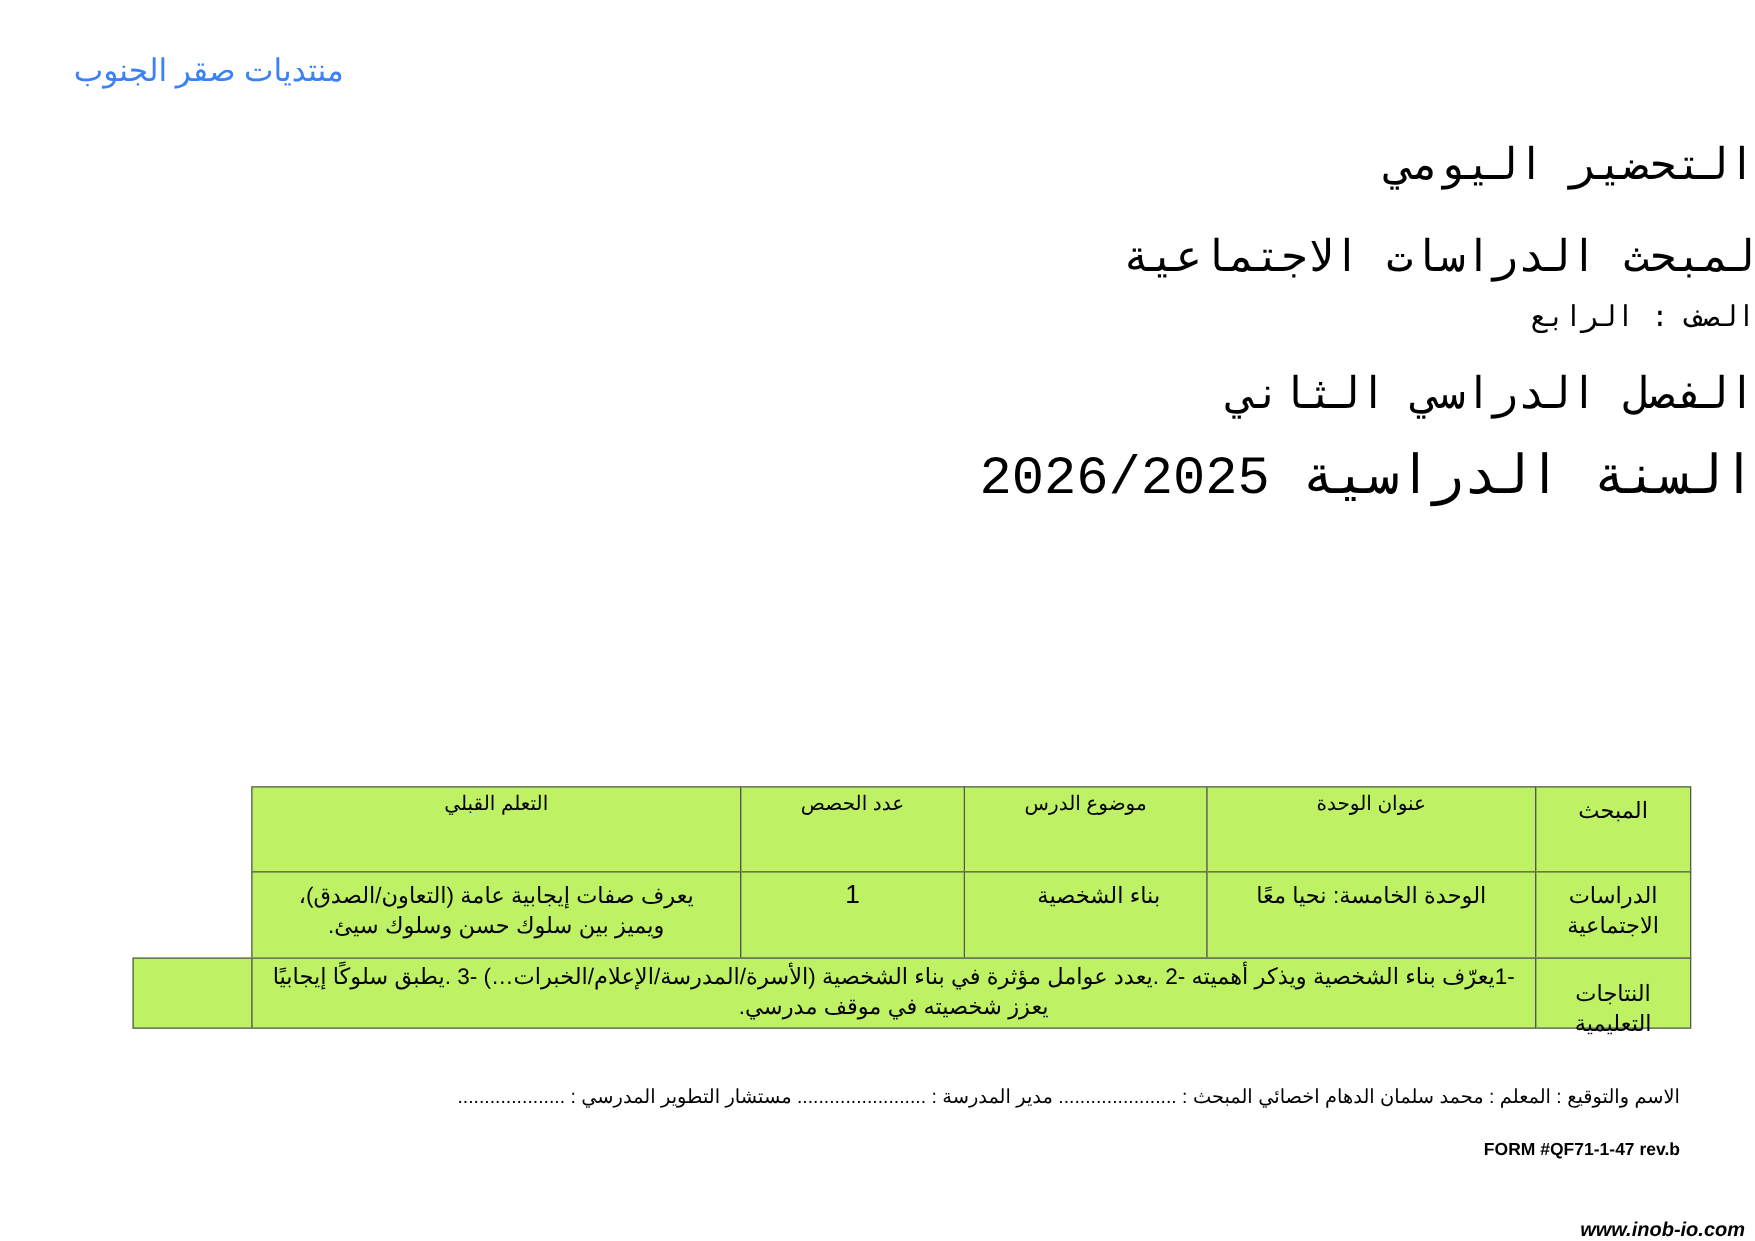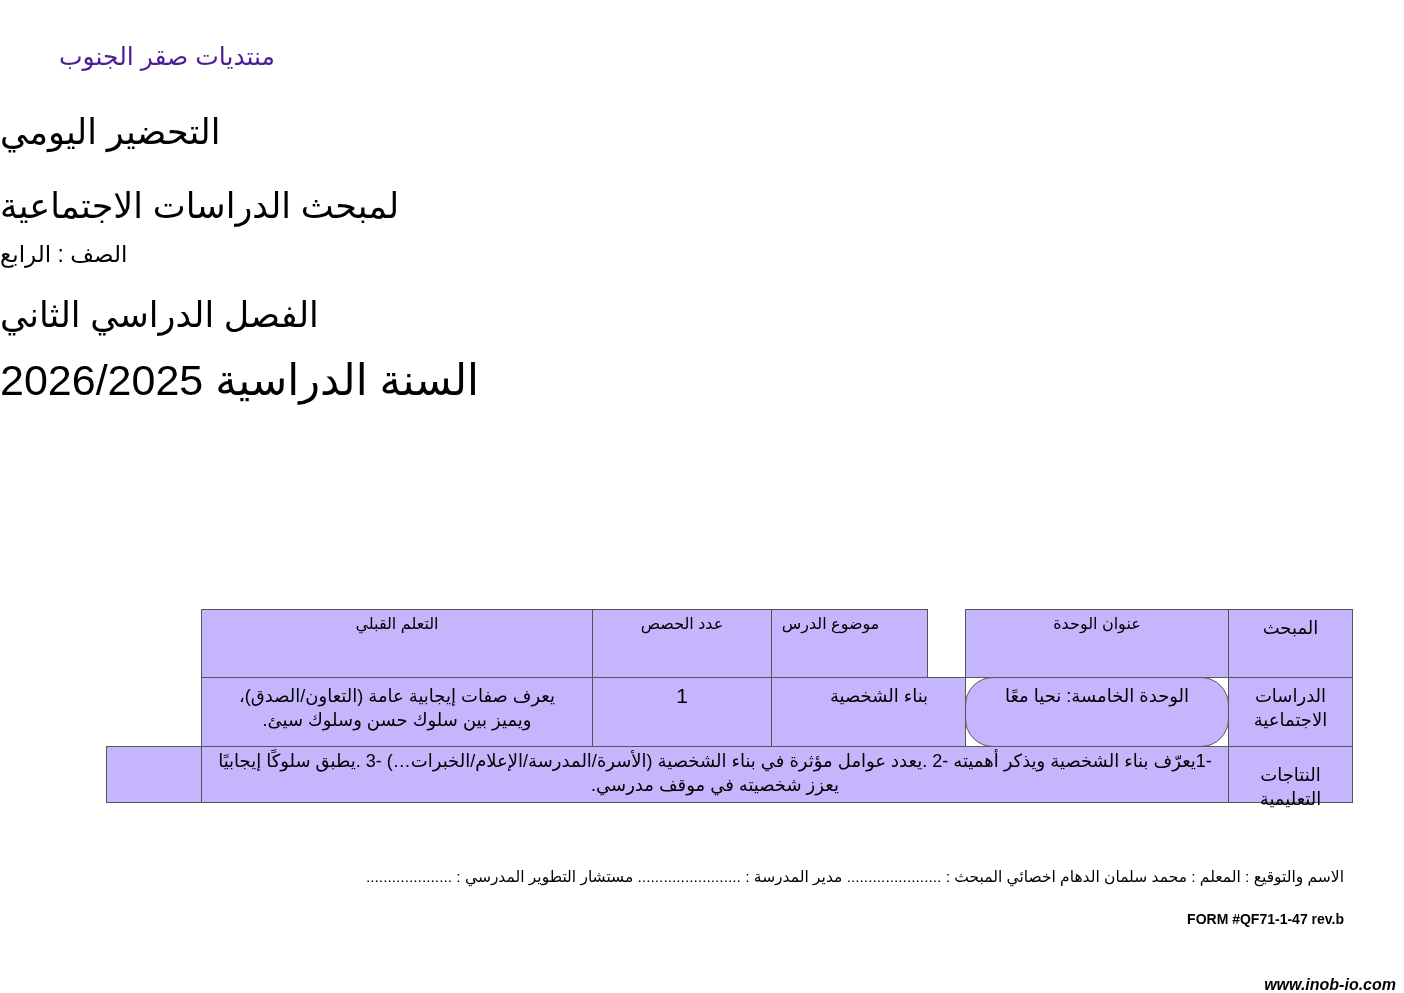--- a/index.html
+++ b/index.html
@@ -3,33 +3,33 @@
 <meta charset="utf-8">
 <style>
   html, body { margin:0; padding:0; }
   body {
     width:1404px; height:993px; background:#ffffff; position:relative; overflow:hidden;
     font-family: "Liberation Sans", "DejaVu Sans", sans-serif; color:#000;
   }
   .abs { position:absolute;text-align:center; }
   .brand {
     left:40px; top:42px; width:235px; text-align:right; direction:rtl;
-    font-size:25px; color:#4c1d95;
+    font-size:25px; color:#3b82f6;
   }
-  .title-block { left:0; width:1404px; text-align:left; direction:rtl; }
+  .title-block { left:0; width:1404px; text-align:right; direction:rtl;font-family:Liberation Mono, monospace; }
   .t1 { top:112px; font-size:35px; }
   .t2 { top:186px; font-size:35px; }
   .t3 { top:241px; font-size:23px; }
   .t4 { top:295px; font-size:35px; }
   .t5 { top:355px; font-size:43px; }
 
   
   .cell {
-    position:absolute; background:#c4b5fd; border:1px solid #555; box-sizing:border-box;
-    direction:rtl; text-align:center; font-size:16px; line-height:22px; padding-top:3px;
+    position:absolute; background:#bef264; border:1px solid #555; box-sizing:border-box;
+    direction:rtl; text-align:center; font-size:16px; line-height:22px; padding-top:3px;margin-top:20px;
   }
   .cell.big { font-size:18px; line-height:24px; padding-top:6px; }
   .cell.left-text { text-align:right; padding-right:8px; padding-left:8px; }
 
   .footer-line {
     right:60px; top:868px; width:1270px; direction:rtl; text-align:right; font-size:15.5px; white-space:nowrap;
   }
   .form-code {
     right:60px; top:911px; font-size:14px; font-weight:bold; direction:ltr;
   }
@@ -45,26 +45,26 @@
 <div class="abs title-block t1">التحضير اليومي</div>
 <div class="abs title-block t2">لمبحث الدراسات الاجتماعية</div>
 <div class="abs title-block t3">الصف : الرابع</div>
 <div class="abs title-block t4">الفصل الدراسي الثاني</div>
 <div class="abs title-block t5">السنة الدراسية 2026/2025</div>
 
 <div>
 
   <div class="cell big" style="left:1228px; top:609px; width:125px; height:69px;">المبحث</div>
   <div class="cell" style="left:965px; top:609px; width:264px; height:69px;">عنوان الوحدة</div>
-  <div class="cell" style="left:733px; top:609px; width:195px; height:69px;">موضوع الدرس</div>
+  <div class="cell" style="left:771px; top:609px; width:195px; height:69px;">موضوع الدرس</div>
   <div class="cell" style="left:592px; top:609px; width:180px; height:69px;">عدد الحصص</div>
   <div class="cell" style="left:201px; top:609px; width:392px; height:69px;">التعلم القبلي</div>
 
   <div class="cell big" style="left:1228px; top:677px; width:125px; height:70px;">الدراسات الاجتماعية</div>
-  <div class="cell big" style="left:965px; top:677px; width:264px; height:70px;border-radius:28px;">الوحدة الخامسة: نحيا معًا</div>
+  <div class="cell big" style="left:965px; top:677px; width:264px; height:70px;">الوحدة الخامسة: نحيا معًا</div>
   <div class="cell big" style="left:771px; top:677px; width:195px; height:70px;padding-left:21px;">بناء الشخصية</div>
   <div class="cell big" style="left:592px; top:677px; width:180px; height:70px; font-size:21px;">1</div>
   <div class="cell big" style="left:201px; top:677px; width:392px; height:76px; padding-left:20px; padding-right:20px;">يعرف صفات إيجابية عامة (التعاون/الصدق)، ويميز بين سلوك حسن وسلوك سيئ.</div>
 
   <div class="cell big" style="left:1228px; top:746px; width:125px; height:57px; padding-top:16px;">النتاجات التعليمية</div>
   <div class="cell big left-text" style="left:201px; top:746px; width:1028px; height:57px; padding-top:2px; text-align:center;">-1يعرّف بناء الشخصية ويذكر أهميته -2 .يعدد عوامل مؤثرة في بناء الشخصية (الأسرة/المدرسة/الإعلام/الخبرات…) -3 .يطبق سلوكًا إيجابيًا يعزز شخصيته في موقف مدرسي.</div>
   <div class="cell" style="left:106px; top:746px; width:96px; height:57px;"></div>
 </div>
 
 <div class="abs footer-line">الاسم والتوقيع : المعلم : محمد سلمان الدهام     اخصائي المبحث : ...................... مدير المدرسة : ........................ مستشار التطوير المدرسي : ....................</div>

